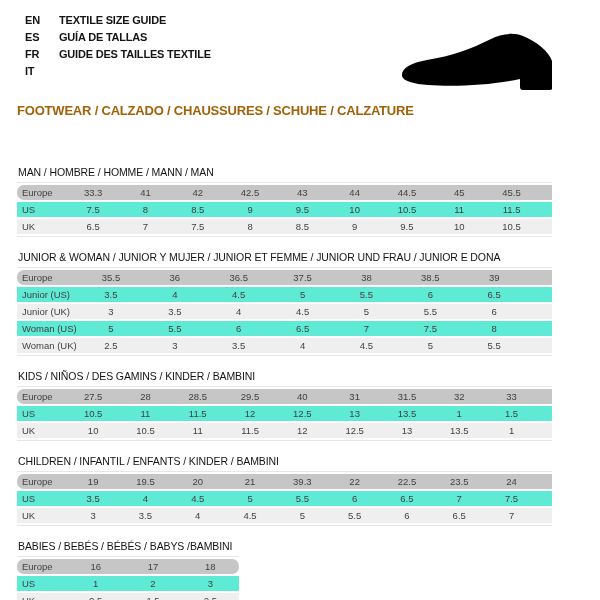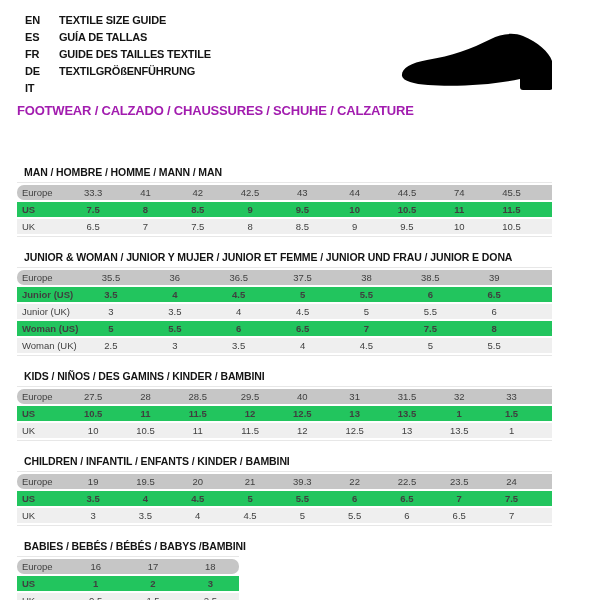--- a/index.html
+++ b/index.html
@@ -17,46 +17,46 @@
   .lang-list { position: absolute; top: 12px; left: 25px; }
   .lang-row { display: flex; font-weight: bold; font-size: 11px; line-height: 17px; letter-spacing: -0.2px; color: #141414; }
   .lang-code { width: 34px; flex: none; }
 
   
   .shoe { position: absolute; top: 31px; left: 397px; width: 178px; height: 62px; }
 
   
   .banner {
     position: absolute; top: 103px; left: 17px;
-    font-weight: bold; font-size: 13px; letter-spacing: -0.2px; color: #a21caf;
+    font-weight: bold; font-size: 13px; letter-spacing: -0.2px; color: #a16207;
   }
 
   
   .tables { position: absolute; top: 166px; left: 17px; width: 573px; }
   .size-section { margin-bottom: 14px; }
   .section-title {
-    margin: 0 0 4px 7px;
-    font-size: 10.5px; font-weight: bold; letter-spacing: -0.1px; color: #141414;
+    margin: 0 0 4px 1px;
+    font-size: 10.5px; font-weight: normal; letter-spacing: -0.1px; color: #141414;
   }
   .table-wrap {
     border-top: 1px solid #e7e7e7;
     border-bottom: 1px solid #e7e7e7;
     padding: 2px 0;
     width: 100%;
   }
   .table-wrap.narrow { width: 222px; }
   .srow {
     display: flex; align-items: center;
     height: 15px; margin-bottom: 2px;
     font-size: 9.5px; color: #3f3f3f;
   }
   .srow:last-child { margin-bottom: 0; }
   .srow.head  { background: #c6c6c6; border-radius: 7px; }
   .srow.shade { background: #efefef; justify-content: space-between; }
-  .srow.white { background: #22c55e; font-weight: bold; }
+  .srow.white { background: #5eead4; }
   .cell.label { flex: none; width: 50px; padding-left: 5px; box-sizing: border-box; }
   .cell.label.wide { width: 62px; }
   .cell.val { flex: 1; text-align: center; }
 </style>
 </head>
 <body>
 
 <div class="page">
 
   <div class="lang-list">
@@ -64,24 +64,20 @@
         <span class="lang-code">EN</span>
         <span class="lang-label">TEXTILE SIZE GUIDE</span>
       </div>
       <div class="lang-row">
         <span class="lang-code">ES</span>
         <span class="lang-label">GUÍA DE TALLAS</span>
       </div>
       <div class="lang-row">
         <span class="lang-code">FR</span>
         <span class="lang-label">GUIDE DES TAILLES TEXTILE</span>
-      </div>
-      <div class="lang-row">
-        <span class="lang-code">DE</span>
-        <span class="lang-label">TEXTILGRÖßENFÜHRUNG</span>
       </div>
       <div class="lang-row">
         <span class="lang-code">IT</span>
       </div>
     </div>
 
   <svg class="shoe" viewBox="0 0 178 60" xmlns="http://www.w3.org/2000/svg" aria-hidden="true">
     <path fill="#000000" d="M5 44
       C 4 37, 13 31, 30 28
       C 55 24, 74 17, 94 7
@@ -105,21 +101,21 @@
         <div class="table-wrap">
           <div class="srow head">
             <span class="cell label">Europe</span>
             <span class="cell val">33.3</span>
             <span class="cell val">41</span>
             <span class="cell val">42</span>
             <span class="cell val">42.5</span>
             <span class="cell val">43</span>
             <span class="cell val">44</span>
             <span class="cell val">44.5</span>
-            <span class="cell val">74</span>
+            <span class="cell val">45</span>
             <span class="cell val">45.5</span>
             <span class="cell val">46</span>
           </div>
           <div class="srow white">
             <span class="cell label">US</span>
             <span class="cell val">7.5</span>
             <span class="cell val">8</span>
             <span class="cell val">8.5</span>
             <span class="cell val">9</span>
             <span class="cell val">9.5</span>

